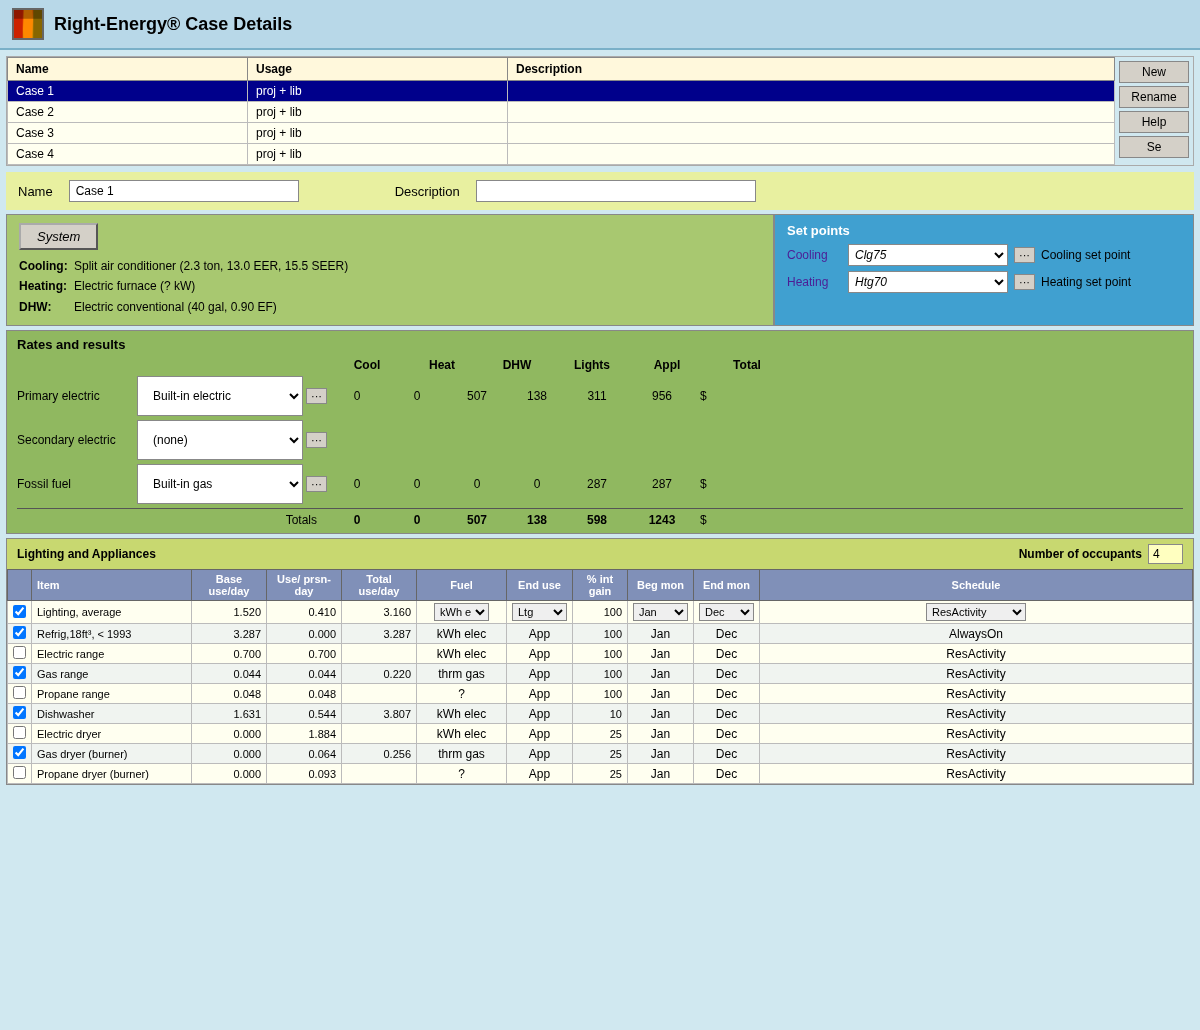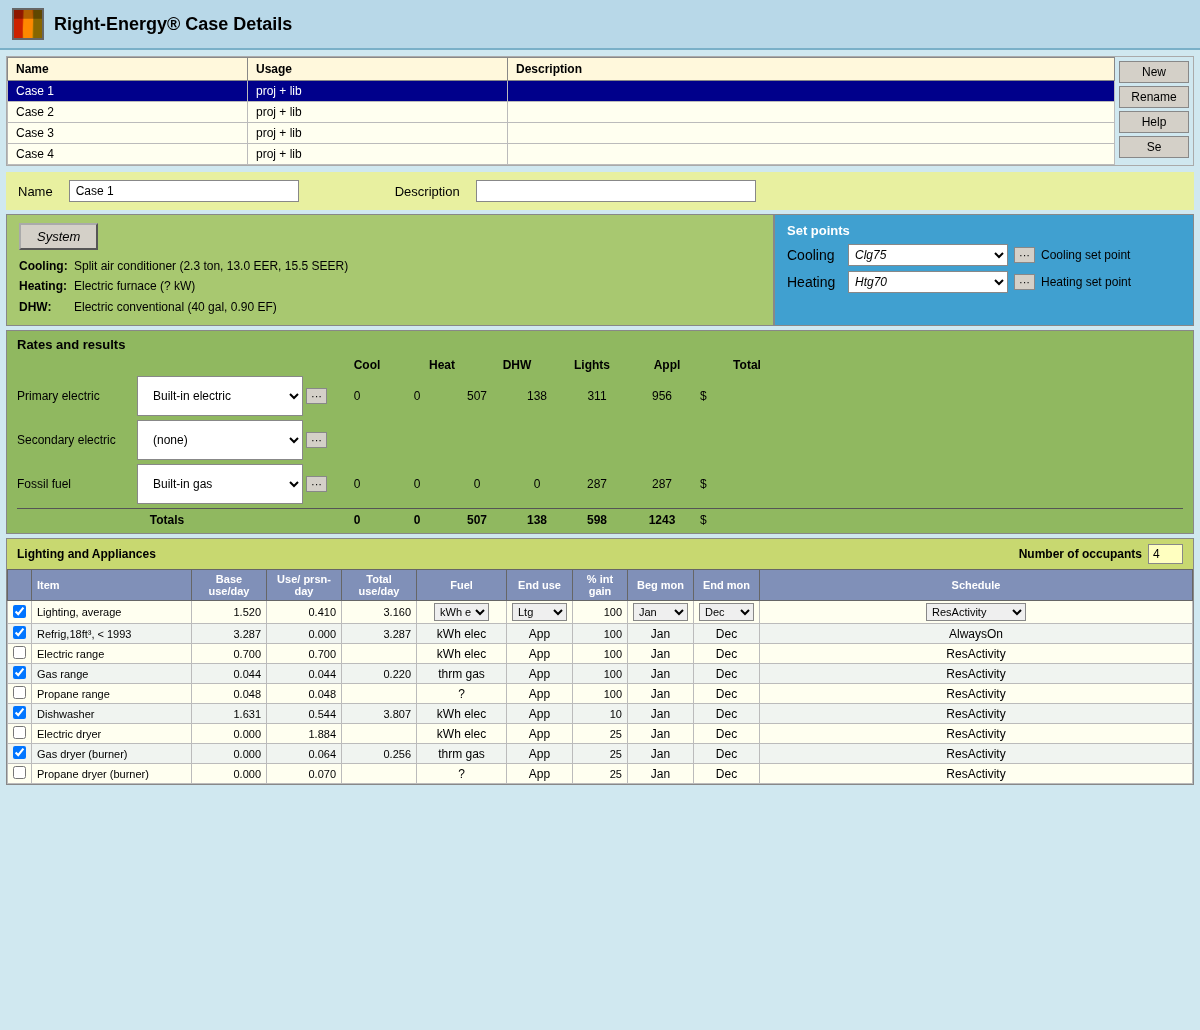--- a/index.html
+++ b/index.html
@@ -113,21 +113,21 @@
       width: 420px;
       border: 1px solid #888;
     }
     .setpoints-title { color: white; font-weight: bold; margin-bottom: 6px; font-size: 13px; }
     .setpoint-row {
       display: flex;
       align-items: center;
       gap: 6px;
       margin-bottom: 5px;
     }
-    .setpoint-row label { color: #000000; width: 55px; font-size: 14px; }
+    .setpoint-row label { color: #4c1d95; width: 55px; font-size: 12px; }
     .setpoint-row select {
       width: 160px;
       padding: 2px;
       border: 1px solid #888;
       background: white;
       font-style: italic;
     }
     .btn-dots {
       background: #d4d0c8;
       border: 1px solid #888;
@@ -190,21 +190,21 @@
     }
     .rate-val.total { width: 70px; }
     .rate-dollar { font-size: 12px; padding-left: 3px; }
     .totals-row {
       display: flex;
       align-items: center;
       margin-top: 4px;
       padding-top: 4px;
       border-top: 1px solid #555;
     }
-    .totals-label { width: 310px; text-align: center; font-weight: bold; padding-right: 10px; font-size: 12px; }
+    .totals-label { width: 310px; text-align: right; font-weight: normal; padding-right: 10px; font-size: 12px; }
     .totals-vals { display: flex; }
     .totals-val { width: 60px; text-align: center; font-size: 12px; font-weight: bold; }
     .totals-val.total { width: 70px; }
 
     
     .lighting-section {
       margin: 4px 6px;
       background: #e8f0a0;
       border: 1px solid #888;
     }
@@ -577,21 +577,21 @@
     <td class="center"><span>Jan</span></td>
     <td class="center"><span>Dec</span></td>
     <td class="center"><span>ResActivity</span></td>
   </tr>
         <tr>
     <td class="checkbox-td">
       <input type="checkbox" style="">
     </td>
     <td>Propane dryer (burner)</td>
     <td class="num">0.000</td>
-    <td class="num">0.070</td>
+    <td class="num">0.093</td>
     <td class="num"></td>
     <td class="center"><span>?</span></td>
     <td class="center"><span>App</span></td>
     <td class="num">25</td>
     <td class="center"><span>Jan</span></td>
     <td class="center"><span>Dec</span></td>
     <td class="center"><span>ResActivity</span></td>
   </tr>
       </tbody>
   </table>

